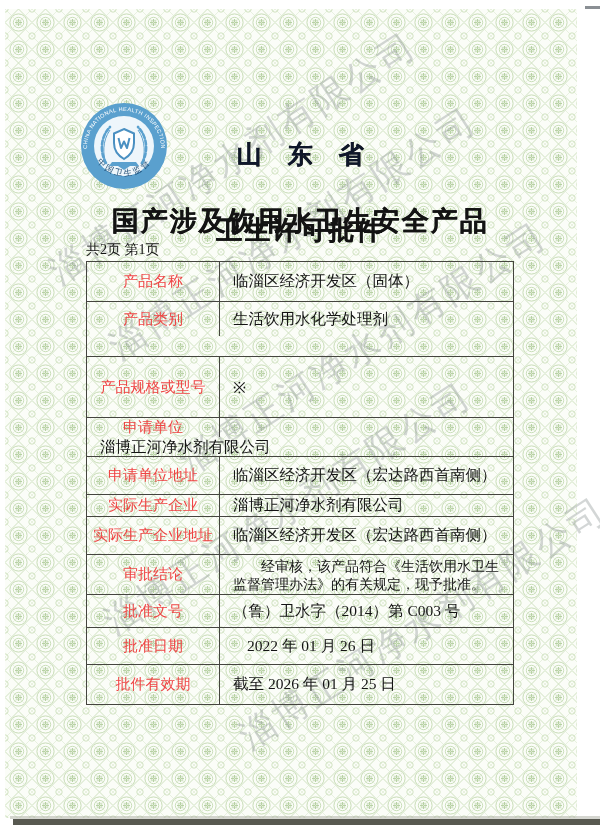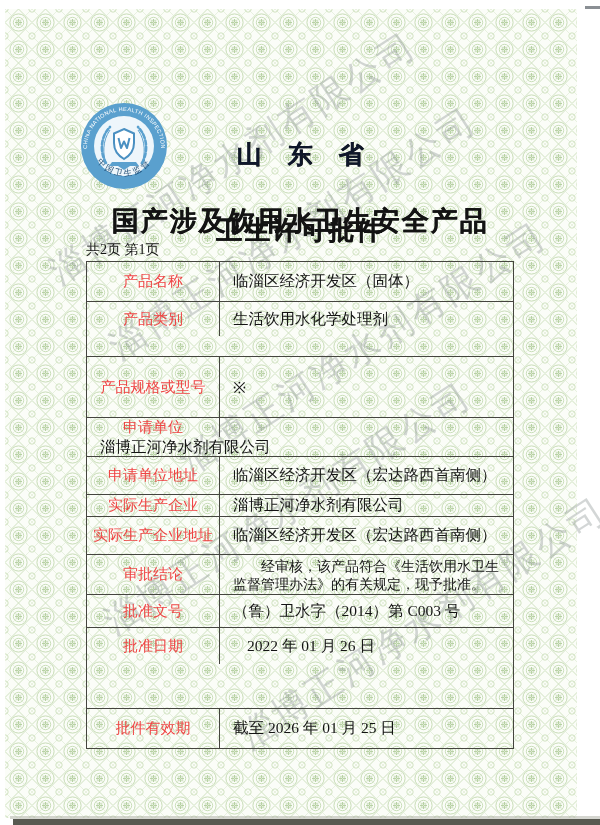--- a/index.html
+++ b/index.html
@@ -47,21 +47,21 @@
     border:1px solid #45453f; }
   .trow { display:flex; border-top:1px solid #45453f; }
   .trow:first-child { border-top:none; }
   .tlabel { width:133px; border-right:1px solid #45453f; display:flex;
     align-items:center; justify-content:center; 
     font-size:15px; color:#ef4444; padding:0 3px; }
   .tvalue { flex:1; display:flex; align-items:center; font-size:15.5px;
     color:#141414; padding-left:13px; padding-right:3px; }
   .r0{height:39px;} .r1{height:35px;} .r2{height:61px;margin-top:20px;} .r3{height:39px;flex-direction:column;}
   .r4{height:38px;} .r5{height:22px;} .r6{height:38px;} .r7{height:40px;}
-  .r8{height:33px;} .r9{height:37px;} .r10{height:40px;margin-top:44px;}
+  .r8{height:33px;} .r9{height:37px;} .r10{height:40px;}
   .r7 .tvalue { display:block; font-size:14px; line-height:18px; padding-top:3px;
     text-indent:2em; padding-right:1px; }
   .r9 .tvalue { padding-left:27px; }
 </style>
 </head>
 <body>
 
 <div class="scan">
 
   <div class="paper">

